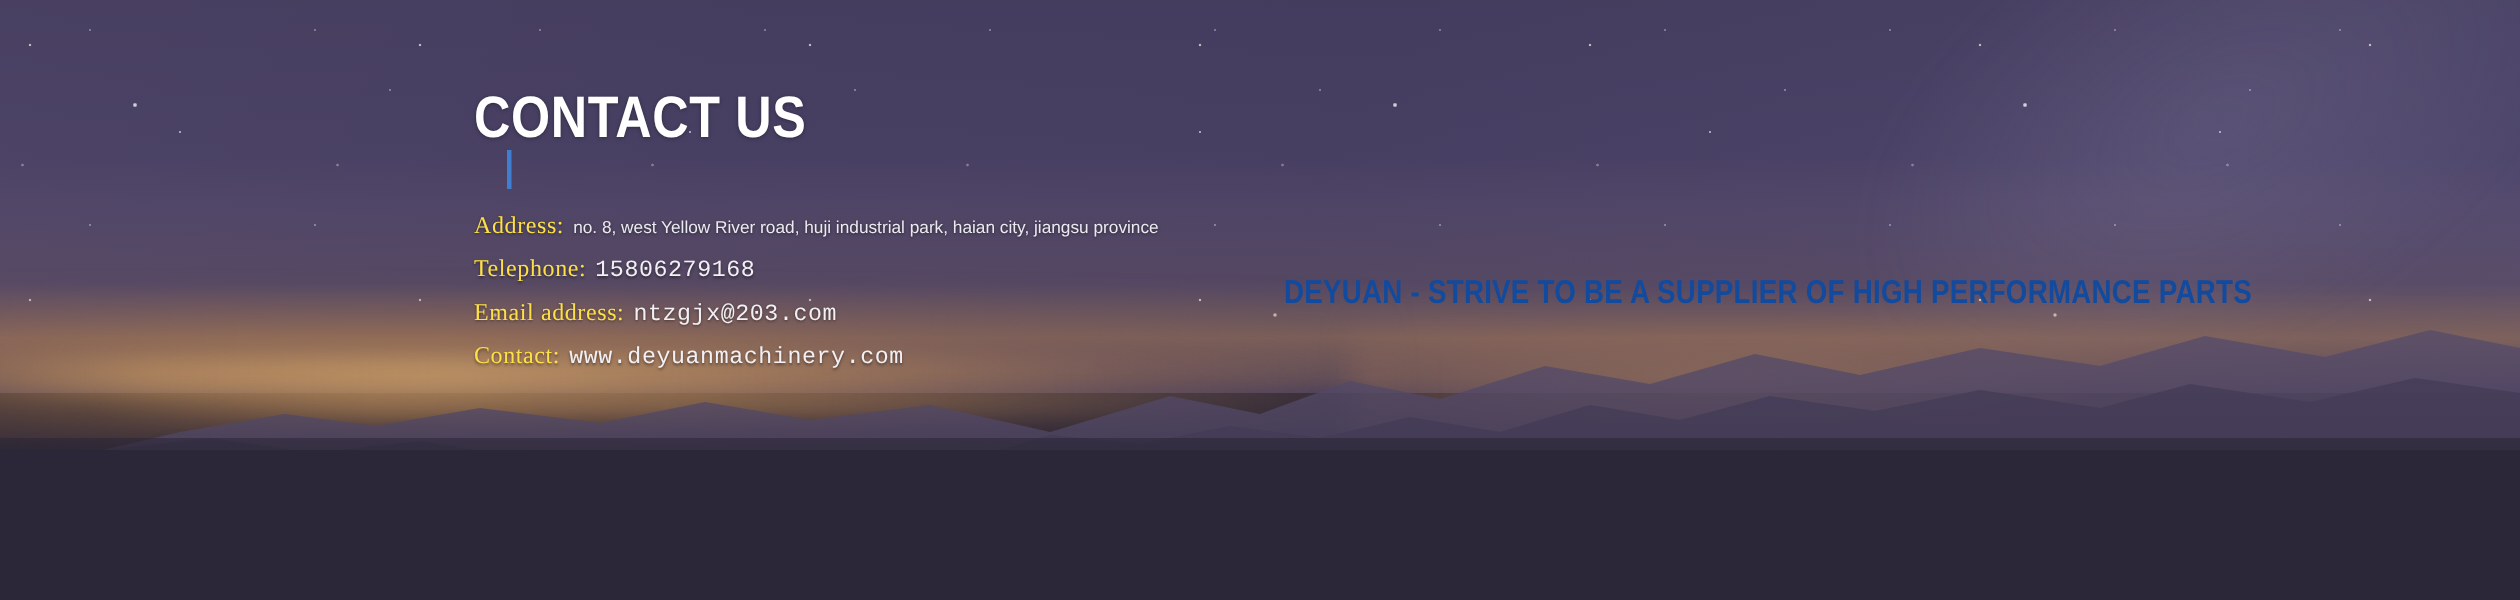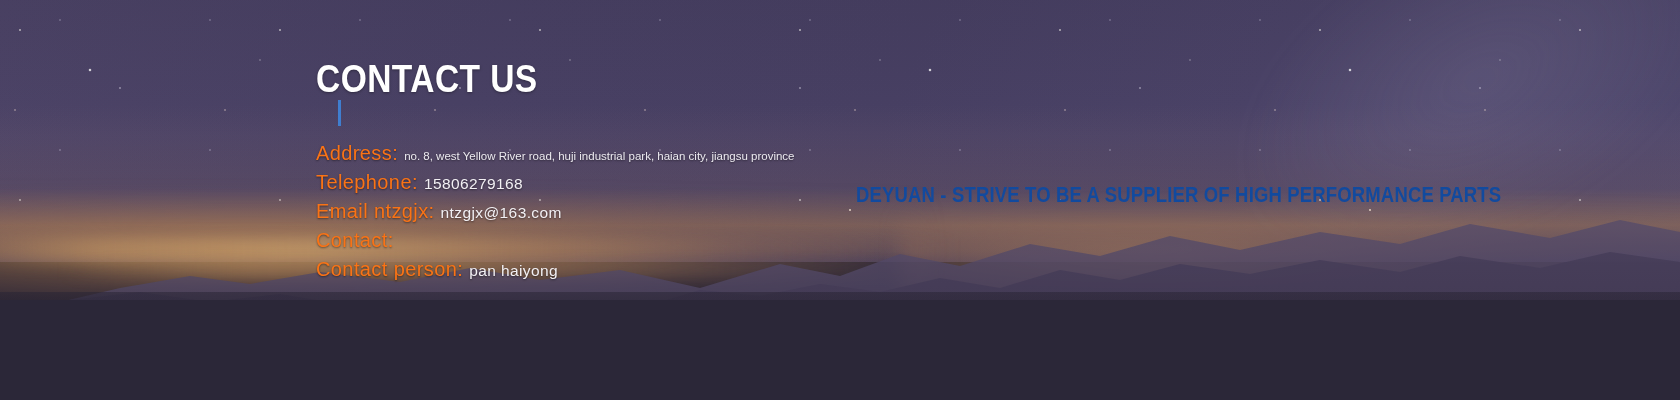--- a/index.html
+++ b/index.html
@@ -160,29 +160,29 @@
     position:absolute; left:316px; top:142px;
     width:820px;
   }
   .detail-row {
     display:flex;
     align-items:baseline;
     height:29px;
     white-space:nowrap;
   }
   .detail-label {
-    color:#f97316;
-    font-family:Liberation Sans, sans-serif;
-    font-size:20px;
+    color:#fde047;
+    font-family:Liberation Serif, serif;
+    font-size:16px;
     letter-spacing:0.4px;
     text-shadow:0 1px 2px rgba(0,0,0,.45);
   }
   .detail-value {
     color:#f2f0f4;
-    font-family:Liberation Sans, sans-serif;
+    font-family:Liberation Mono, monospace;
     font-size:15.5px;
     letter-spacing:0.4px;
     margin-left:6px;
     text-shadow:0 1px 2px rgba(0,0,0,.45);
   }
   
   .detail-row.address .detail-value {
     font-family:"Liberation Sans", sans-serif;
     font-size:11.5px;
     letter-spacing:0;
@@ -261,31 +261,28 @@
         <span class="detail-value">no. 8, west Yellow River road, huji industrial park, haian city, jiangsu province</span>
       </div>
 
       <div class="detail-row">
         <span class="detail-label">Telephone:</span>
         <span class="detail-value">15806279168</span>
       </div>
 
 
       <div class="detail-row">
-        <span class="detail-label">Email ntzgjx:</span>
-        <span class="detail-value">ntzgjx@163.com</span>
+        <span class="detail-label">Email address:</span>
+        <span class="detail-value">ntzgjx@203.com</span>
       </div>
 
       <div class="detail-row">
         <span class="detail-label">Contact:</span>
-      </div>
-
-      <div class="detail-row">
-        <span class="detail-label">Contact person:</span>
-        <span class="detail-value">pan haiyong</span>
-      </div>
+        <span class="detail-value">www.deyuanmachinery.com</span>
+      </div>
+
 
     </div>
 
     <div class="slogan">DEYUAN - STRIVE TO BE A SUPPLIER OF HIGH PERFORMANCE PARTS</div>
 
   </div>
 </div>
 
 </body></html>

